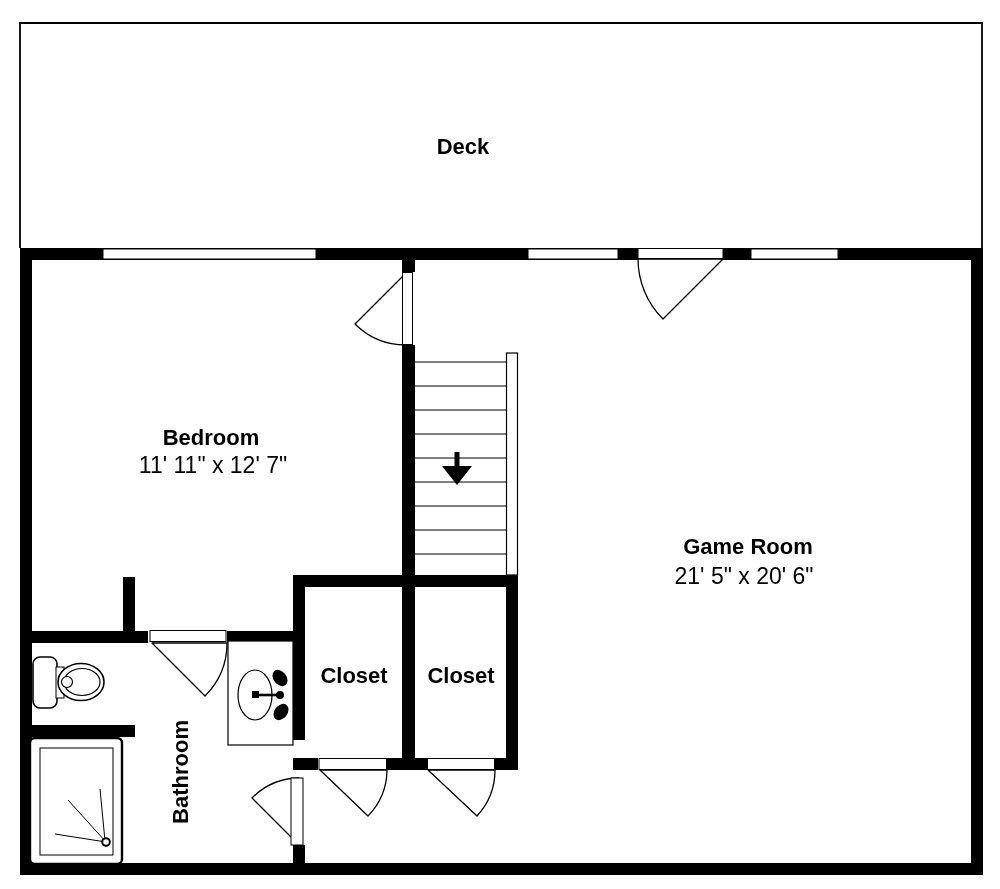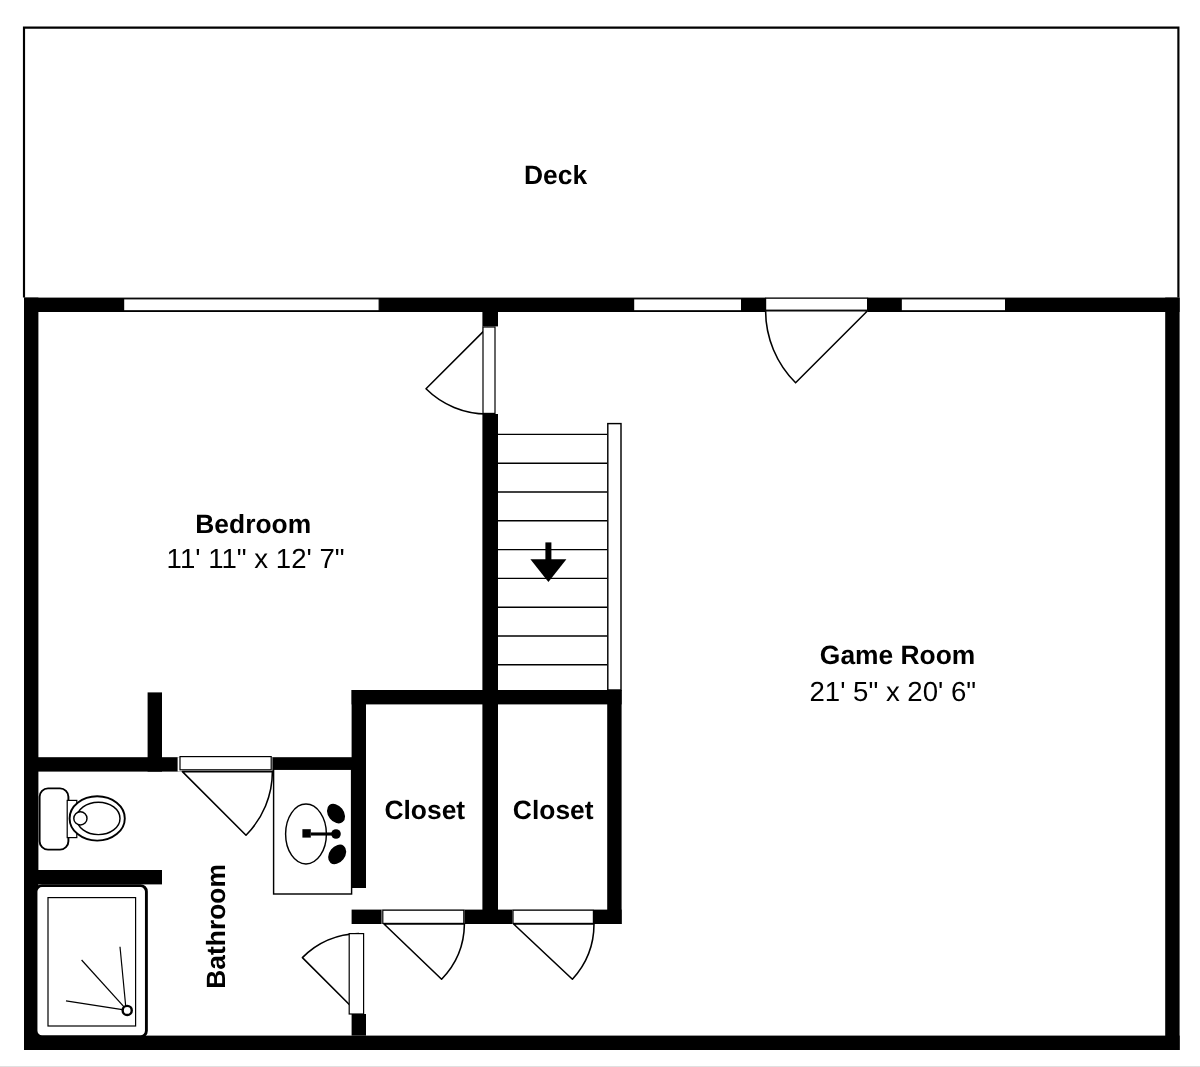--- a/index.html
+++ b/index.html
@@ -1,16 +1,16 @@
 <!DOCTYPE html>
 <html><head>
 <meta charset="utf-8">
 <style>
   html,body{margin:0;padding:0;background:#ffffff;}
-  .plan-wrap{width:1000px;height:889px;position:relative;background:#a3a3a3;overflow:hidden;}
+  .plan-wrap{width:1000px;height:889px;position:relative;background:#5eead4;overflow:hidden;}
   svg{display:block;}
   .room-label{font-family:"Liberation Sans",sans-serif;font-weight:700;font-size:22px;fill:#000;}
   .dim-label{font-family:"Liberation Sans",sans-serif;font-weight:400;font-size:23px;fill:#000;}
   .wall{fill:#000;stroke:none;}
   .win{fill:#fff;stroke:#000;stroke-width:1;}
   .punch{fill:#fff;stroke:none;}
   .leaf{fill:#fff;stroke:#000;stroke-width:1;}
   .fan{fill:#fff;stroke:#000;stroke-width:1.3;stroke-linejoin:round;}
   .fix{fill:#fff;stroke:#000;}
   .tread{stroke:#000;stroke-width:1.2;}

